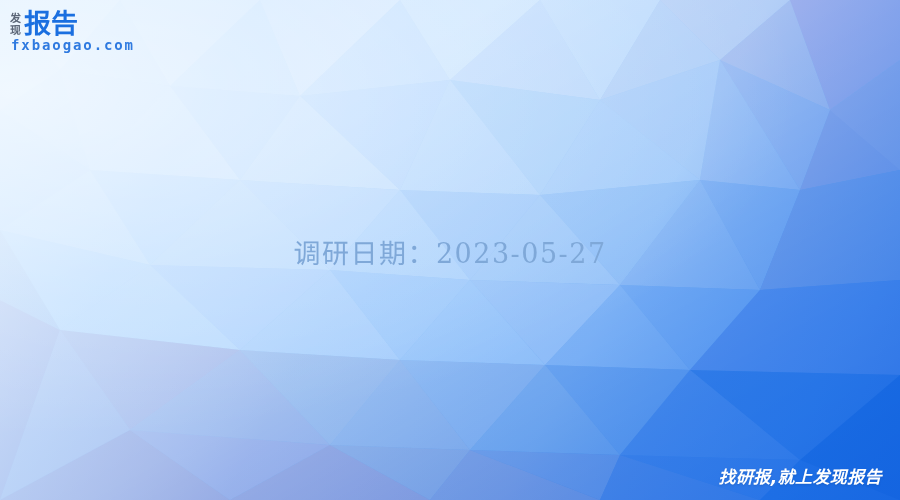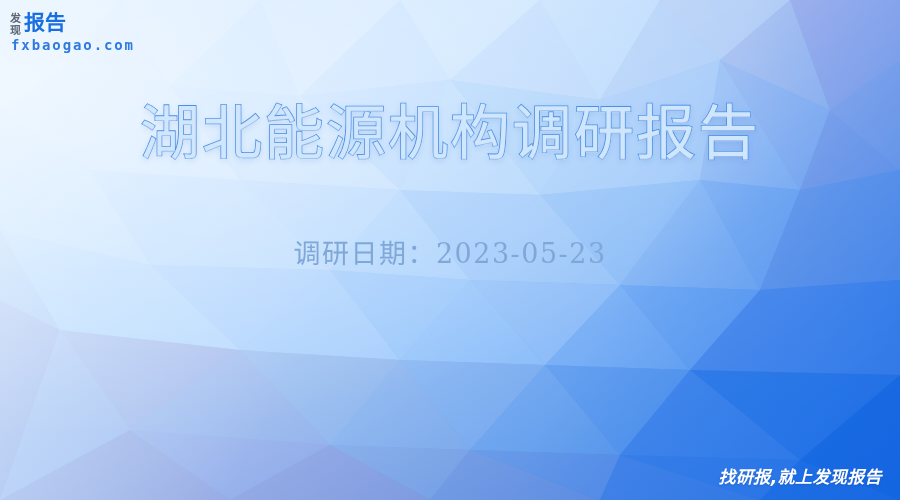--- a/index.html
+++ b/index.html
@@ -67,21 +67,21 @@
   .logo-stack span {
     font-family: "DejaVu Sans", "Liberation Sans", sans-serif;
     font-size: 11px;
     line-height: 12px;
     font-weight: 700;
     color: #5b6677;
     letter-spacing: 0;
   }
   .logo-main {
     font-family: "DejaVu Sans", "Liberation Sans", sans-serif;
-    font-size: 21px;
+    font-size: 27px;
     line-height: 29px;
     font-weight: 700;
     color: #1a6fe0;
     letter-spacing: 0px;
     margin-top: 40px;
   }
   .logo-url {
     margin-top: 2px;
     font-family: "DejaVu Sans Mono", "Liberation Mono", monospace;
     font-size: 14px;
@@ -267,23 +267,20 @@
     <div class="logo-row">
       <div class="logo-stack">
         <span>发</span>
         <span>现</span>
       </div>
       <div class="logo-main">报告</div>
     </div>
     <div class="logo-url">fxbaogao.com</div>
   </div>
 
-  <div class="title-wrap">
-    <div class="title">湖北能源机构调研报告</div>
+
+  <div class="subtitle-wrap">
+    <div class="subtitle">调研日期：2023-05-27</div>
   </div>
 
-  <div class="subtitle-wrap">
-    <div class="subtitle">调研日期：2023-05-23</div>
-  </div>
-
   <div class="tagline">找研报,就上发现报告</div>
 
 </div>
 
 </body></html>

